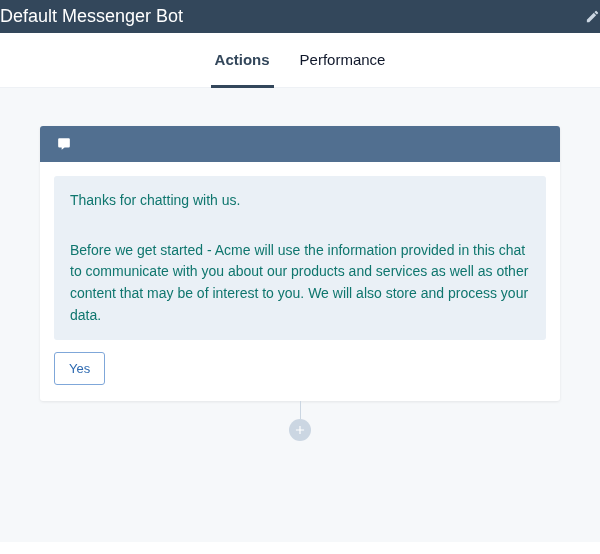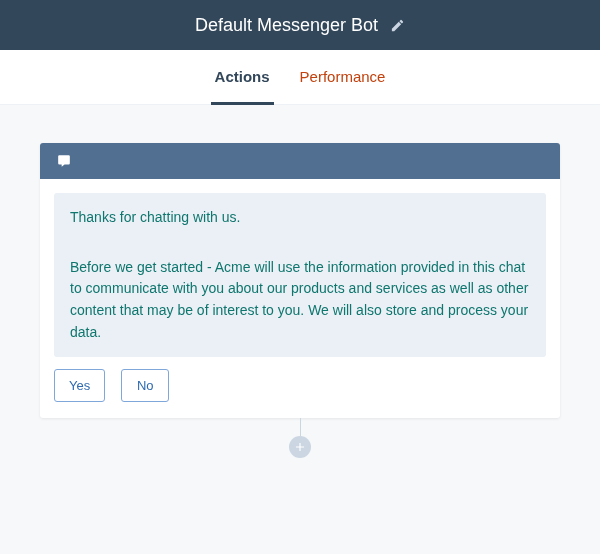--- a/index.html
+++ b/index.html
@@ -1,24 +1,24 @@
 <!DOCTYPE html>
 <html><head>
 <meta charset="utf-8">
 <style>
   * { box-sizing: border-box; margin: 0; padding: 0; }
   html, body { width: 600px; height: 554px; font-family: -apple-system, BlinkMacSystemFont, "Segoe UI", Helvetica, Arial, sans-serif; background: #fff; color: #33475b; overflow: hidden; }
-  .topbar { background: #33475b; height: 50px; display: flex; align-items: center; justify-content: center; gap: 12px; }
+  .topbar { background: #33475b; height: 33px; display: flex; align-items: center; justify-content: space-between; gap: 12px; }
   .topbar-title { color: #fff; font-size: 18px; font-weight: 500; }
   .edit-icon { color: #cbd6e2; cursor: pointer; display: inline-flex; }
   .tabs-wrap { border-bottom: 1px solid #eef1f5; display: flex; justify-content: center; height: 55px; }
   .tabs { display: flex; gap: 22px; align-items: center; height: 100%; }
   .tab { font-size: 15px; color: #33475b; padding: 18px 4px 17px; border-bottom: 3px solid transparent; cursor: pointer; }
   .tab.active { font-weight: 600; border-bottom-color: #33475b; }
-  .tab.disabled { color: #c2410c; cursor: default; }
+  .tab.disabled { color: #0f172a; cursor: default; }
   .canvas { background: #f6f8fa; width: 100%; height: calc(554px - 45px - 55px); padding: 38px 40px 0 40px; position: relative; }
   .card { background: #fff; border-radius: 3px; box-shadow: 0 1px 3px rgba(0,0,0,0.08); overflow: visible; position: relative; }
   .card-header { background: #516f90; color: #fff; display: flex; align-items: center; gap: 10px; padding: 11px 16px; font-size: 14px; font-weight: 500; border-radius: 3px 3px 0 0; }
   .chat-icon { display: inline-flex; }
   .card-body { padding: 14px 14px 16px 14px; }
   .bubble { background: #eaf0f6; border-radius: 3px; padding: 14px 16px; font-size: 14px; line-height: 1.55; color: #0f766e; margin-bottom: 10px; }
   .bubble p + p { margin-top: 28px; }
   .btn-row { display: flex; gap: 16px; margin-top: 12px; }
   .btn { background: #fff; border: 1px solid #7fa7d9; color: #2e6ab1; font-size: 13px; padding: 8px 14px; border-radius: 3px; cursor: pointer; min-width: 48px; text-align: center; }
   .connector { position: absolute; left: 50%; transform: translateX(-50%); top: 100%; display: flex; flex-direction: column; align-items: center; }
@@ -54,21 +54,20 @@
           </svg>
       </span>
     </div>
     <div class="card-body">
       <div class="bubble">
         <p>Thanks for chatting with us.</p>
         <p>Before we get started - Acme will use the information provided in this chat to communicate with you about our products and services as well as other content that may be of interest to you. We will also store and process your data.</p>
       </div>
       <div class="btn-row">
         <div class="btn">Yes</div>
-        <div class="btn">No</div>
       </div>
     </div>
     <div class="connector">
       <div class="line"></div>
       <div class="add-node">
         <svg width="14" height="14" viewBox="0 0 24 24">
             <path fill="#fff" d="M19 13h-6v6h-2v-6H5v-2h6V5h2v6h6v2z"></path>
           </svg>
       </div>
     </div>

